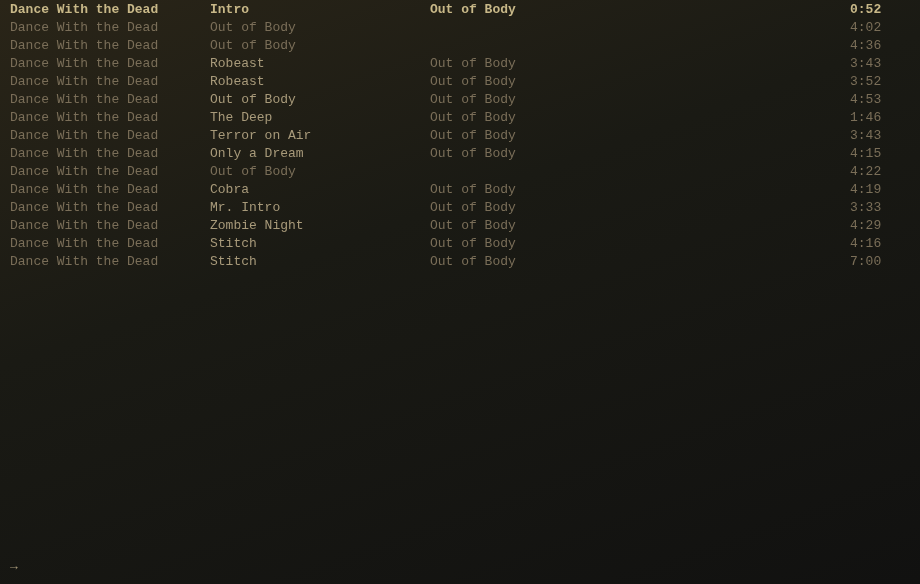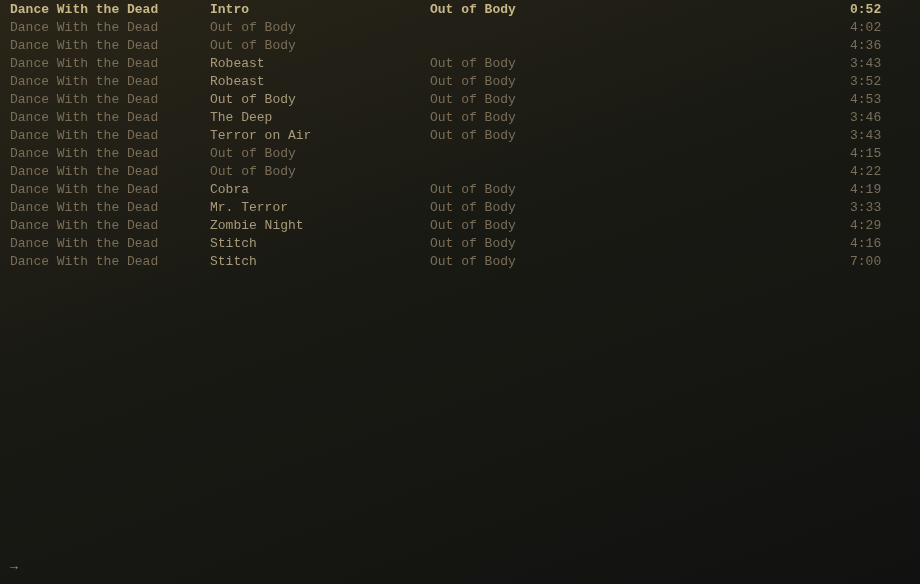--- a/index.html
+++ b/index.html
@@ -128,47 +128,48 @@
       <div class="track-row">
         <span class="col-artist">Dance With the Dead</span>
         <span class="col-title">Out of Body</span>
         <span class="col-album">Out of Body</span>
         <span class="col-duration">4:53</span>
       </div>
       <div class="track-row">
         <span class="col-artist">Dance With the Dead</span>
         <span class="col-title">The Deep</span>
         <span class="col-album">Out of Body</span>
-        <span class="col-duration">3:46</span>
+        <span class="col-duration">1:46</span>
       </div>
       <div class="track-row">
         <span class="col-artist">Dance With the Dead</span>
         <span class="col-title">Terror on Air</span>
         <span class="col-album">Out of Body</span>
         <span class="col-duration">3:43</span>
       </div>
       <div class="track-row">
         <span class="col-artist">Dance With the Dead</span>
+        <span class="col-title">Only a Dream</span>
         <span class="col-album">Out of Body</span>
         <span class="col-duration">4:15</span>
       </div>
       <div class="track-row">
         <span class="col-artist">Dance With the Dead</span>
         <span class="col-album">Out of Body</span>
         <span class="col-duration">4:22</span>
       </div>
       <div class="track-row">
         <span class="col-artist">Dance With the Dead</span>
         <span class="col-title">Cobra</span>
         <span class="col-album">Out of Body</span>
         <span class="col-duration">4:19</span>
       </div>
       <div class="track-row">
         <span class="col-artist">Dance With the Dead</span>
-        <span class="col-title">Mr. Terror</span>
+        <span class="col-title">Mr. Intro</span>
         <span class="col-album">Out of Body</span>
         <span class="col-duration">3:33</span>
       </div>
       <div class="track-row">
         <span class="col-artist">Dance With the Dead</span>
         <span class="col-title">Zombie Night</span>
         <span class="col-album">Out of Body</span>
         <span class="col-duration">4:29</span>
       </div>
       <div class="track-row">

